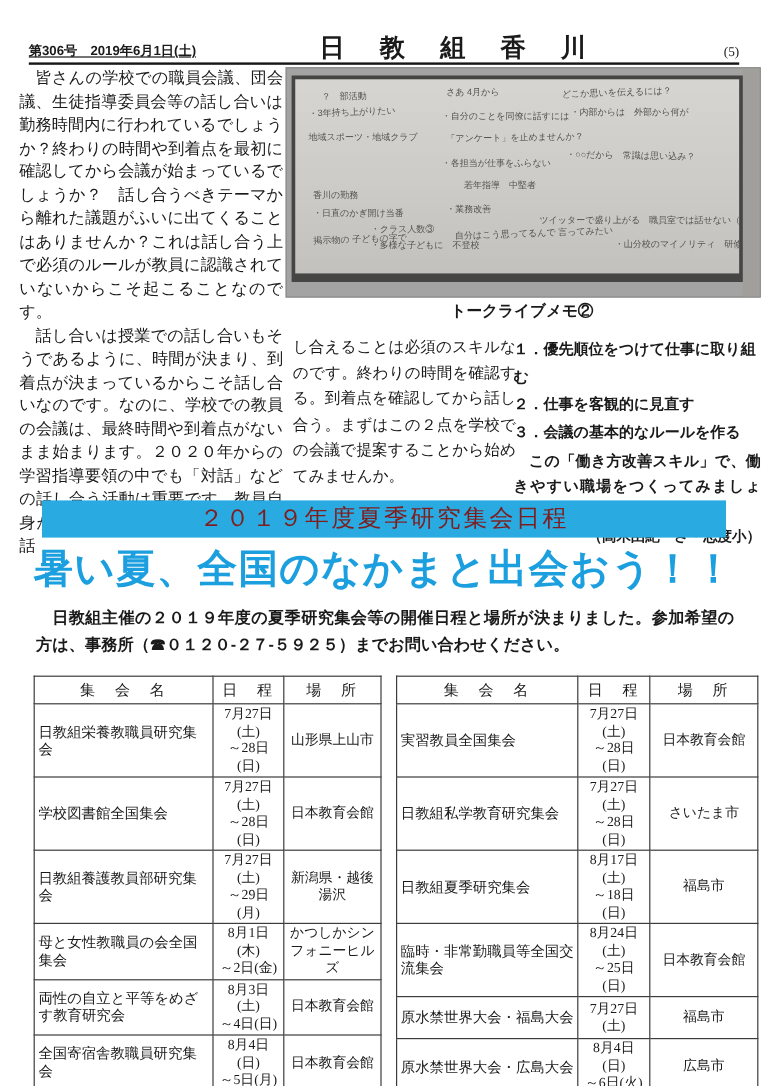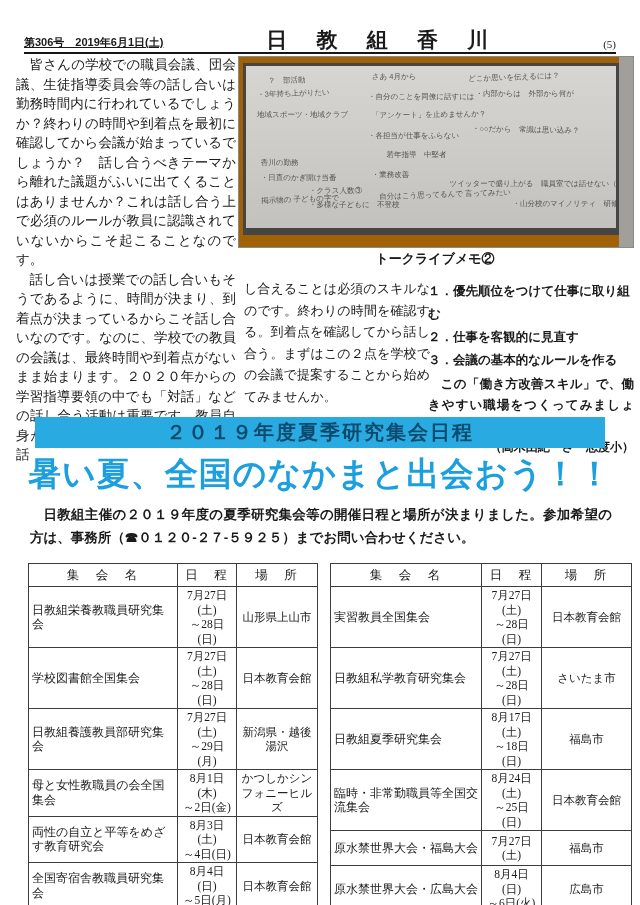--- a/index.html
+++ b/index.html
@@ -18,21 +18,21 @@
   .header .title{font-size:21px;font-weight:bold;letter-spacing:12px;line-height:20px;white-space:nowrap;}
   .header .pageno{font-size:11px;}
   
   .left-col{
     position:absolute;left:16px;top:55px;width:220px;
     font-size:13.5px;line-height:19.5px;text-align:justify;
   }
   .left-col p{margin:0;text-indent:1em;}
   .photo{
     position:absolute;left:238px;top:56px;width:394px;height:190px;
-    background:#a16207;border:1px solid #8a8a88;overflow:hidden;
+    background:#a3a3a3;border:1px solid #8a8a88;overflow:hidden;
   }
   .board{
     position:absolute;left:4px;top:6px;right:14px;bottom:12px;
     background:linear-gradient(180deg,#d6d5d1 0%,#cccbc7 55%,#c2c1bd 100%);
     border:3px solid #454543;border-bottom-width:7px;overflow:hidden;
   }
   .photo .sidewall{position:absolute;right:0;top:0;width:14px;height:100%;background:#a19f9c;}
   .scribble{
     position:absolute;font-family:"Liberation Sans",sans-serif;
     font-size:7.5px;color:#55534f;white-space:nowrap;transform-origin:left top;line-height:9px;
@@ -49,21 +49,21 @@
     position:absolute;left:428px;top:280px;width:206px;
     font-family:"Liberation Sans",sans-serif;font-weight:bold;font-size:12.5px;
   }
   .right-col ol{list-style:none;margin:0;padding:0;}
   .right-col li{line-height:23px;}
   .right-col .closing{margin:2px 0 0 0;line-height:21px;text-align:justify;}
   .right-col .credit{margin:2px 0 0 0;text-align:right;font-size:12px;font-weight:bold;}
   
   .banner{
     position:absolute;left:35px;top:417px;width:570px;height:31px;
-    color:#0c4a6e;font-family:"Liberation Sans",sans-serif;font-weight:bold;
+    color:#7f1d1d;font-family:"Liberation Sans",sans-serif;font-weight:normal;
     font-size:20px;letter-spacing:2px;text-align:center;line-height:31px;
   }
   .headline{
     position:absolute;left:0;top:452px;width:640px;text-align:center;
     font-family:"Liberation Sans",sans-serif;font-weight:bold;font-size:33px;letter-spacing:1px;
   }
   .intro{
     position:absolute;left:30px;top:503px;width:582px;
     font-family:"Liberation Sans",sans-serif;font-weight:bold;
     font-size:13.5px;line-height:23px;text-align:justify;text-indent:1em;

